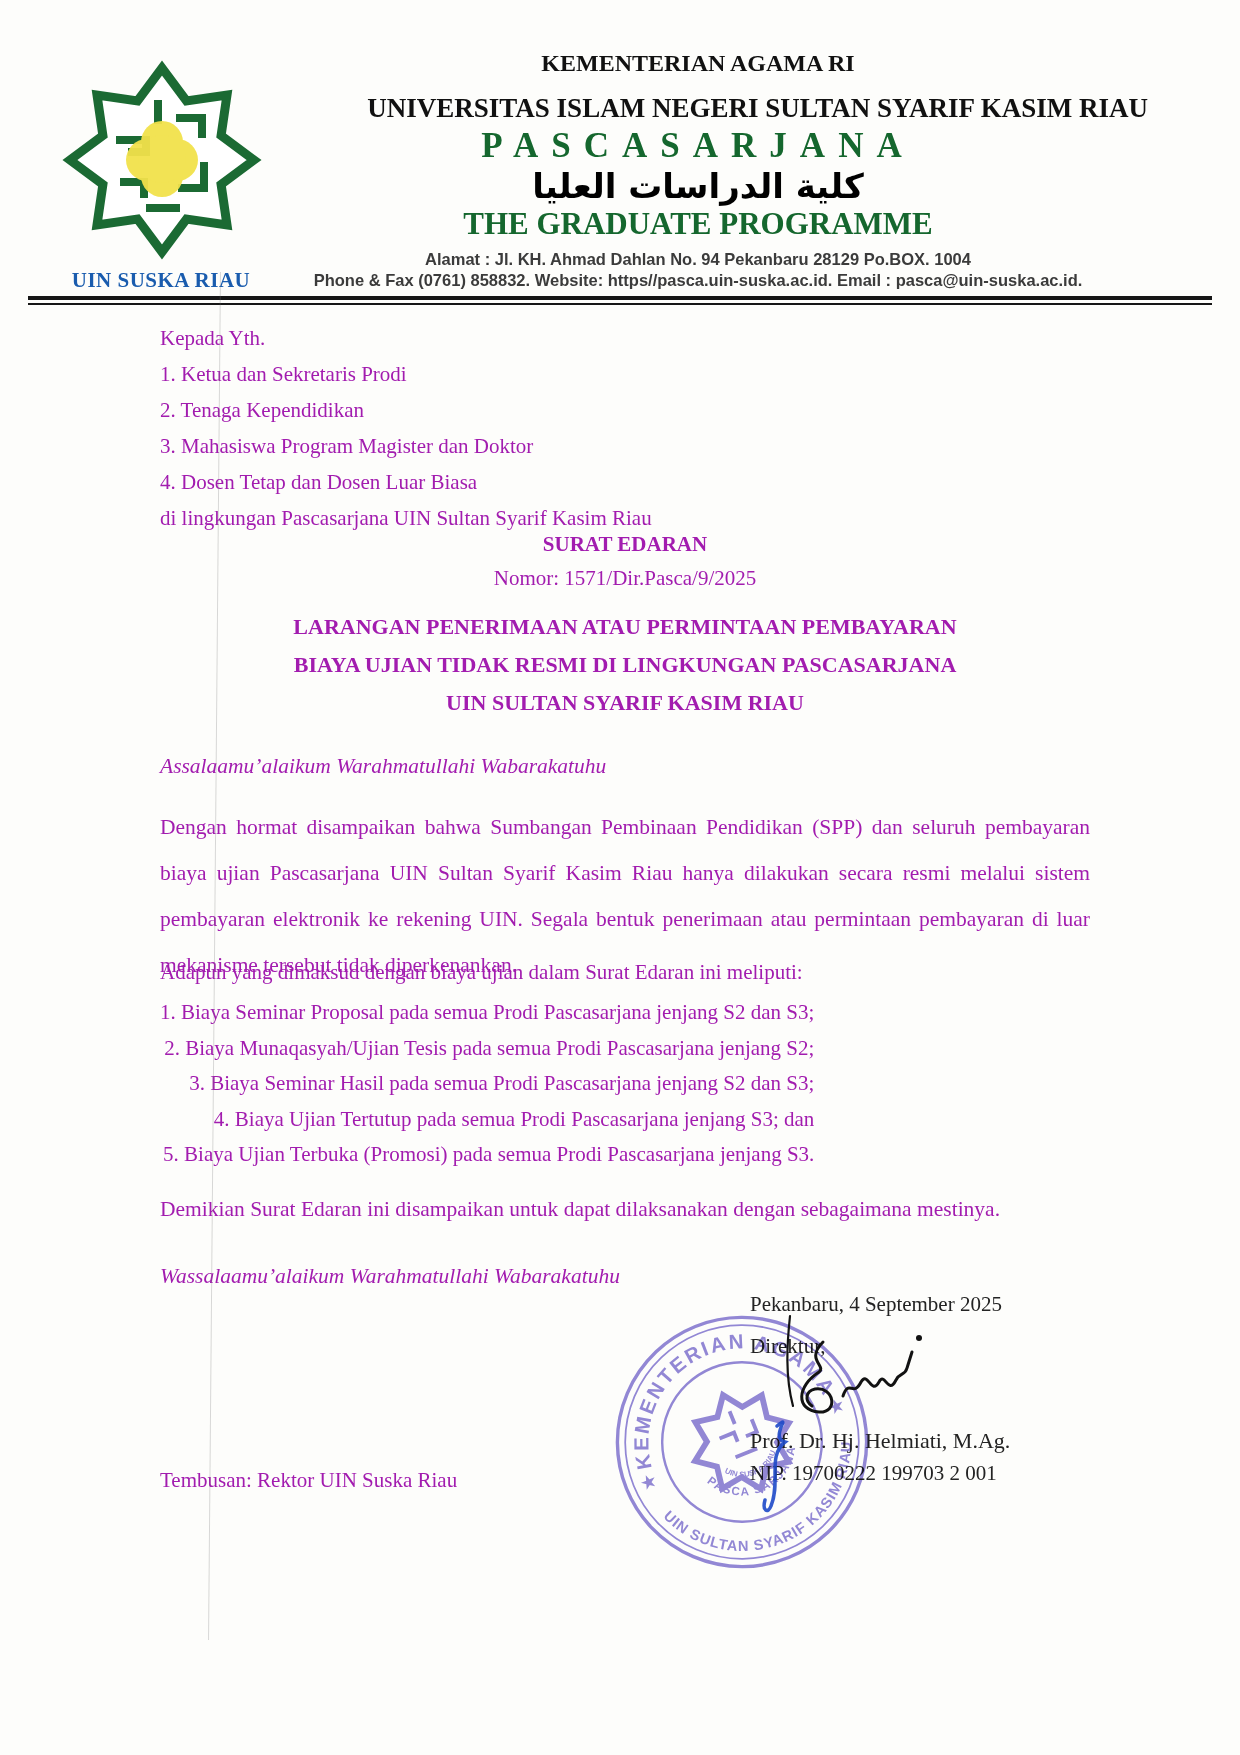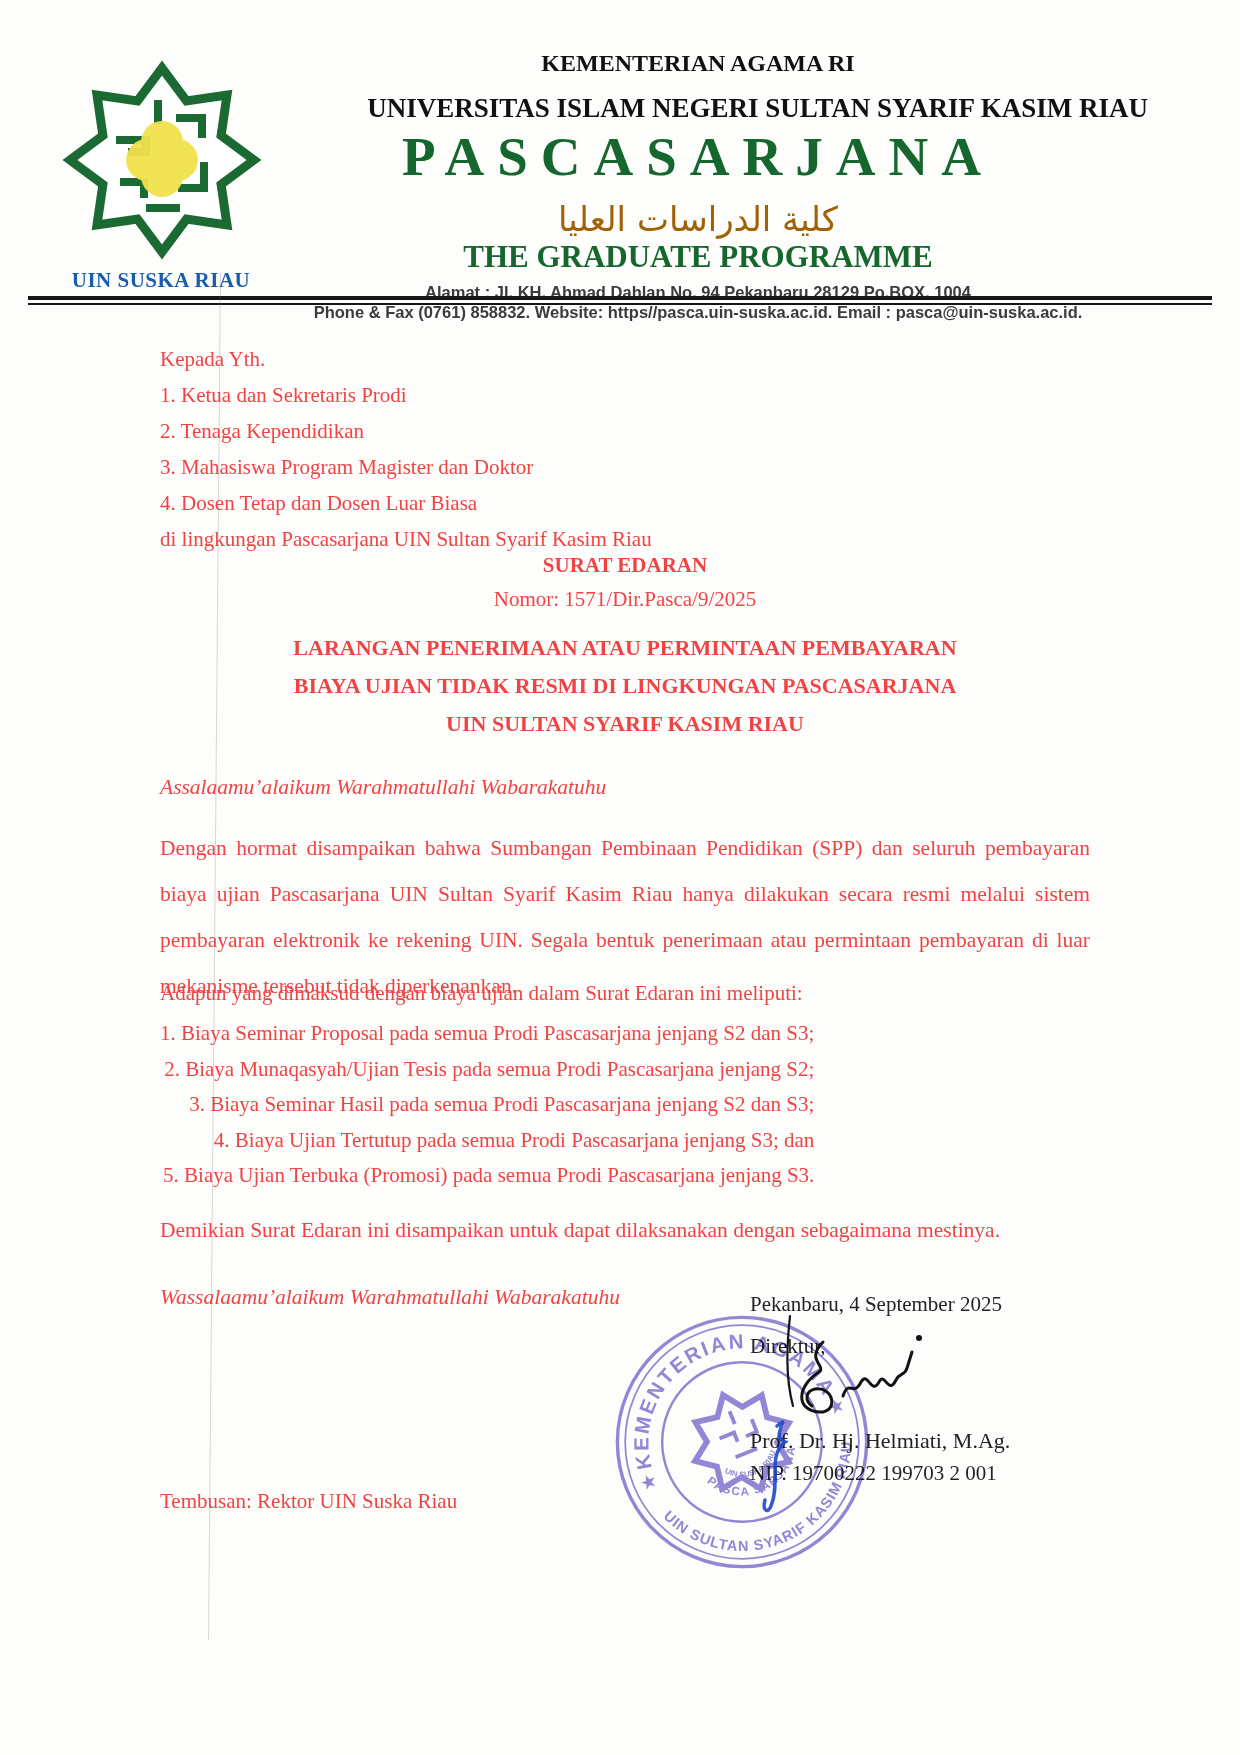--- a/index.html
+++ b/index.html
@@ -11,28 +11,28 @@
   
   .logo-wrap{position:absolute;left:62px;top:56px;width:200px;height:212px;}
   .logo-caption{
     position:absolute;left:36px;top:268px;width:250px;text-align:center;
     font-family:"Liberation Serif",serif;font-weight:bold;font-size:21px;
     letter-spacing:.5px;color:#1a5cae;
   }
   .head-text{position:absolute;left:248px;top:50px;width:900px;text-align:center;line-height:1.12;}
   .head-line1{font-size:24px;font-weight:bold;color:#111;margin-bottom:16px;}
   .head-line2{font-size:27px;font-weight:bold;color:#111;margin-bottom:3px;text-align:right;}
-  .head-brand{font-size:55px;font-weight:bold;color:#15672e;letter-spacing:13px;margin-bottom:12px;}
-  .head-arabic{font-family:"DejaVu Sans",sans-serif;font-size:34px;font-weight:normal;color:#a16207;direction:rtl;margin-bottom:2px;}
+  .head-brand{font-size:35px;font-weight:bold;color:#15672e;letter-spacing:13px;margin-bottom:2px;}
+  .head-arabic{font-family:"DejaVu Sans",sans-serif;font-size:34px;font-weight:bold;color:#000000;direction:rtl;margin-bottom:2px;}
   .head-english{font-size:31px;font-weight:bold;color:#15672e;margin-bottom:7px;}
   .head-addr{font-family:"Liberation Sans",sans-serif;font-size:16.5px;font-weight:600;color:#3b3b3b;line-height:1.25;}
   .rule{position:absolute;left:28px;right:28px;top:296px;height:3px;
     border-top:4px solid #161616;border-bottom:2px solid #161616;}
   
-  .block{position:absolute;font-size:21px;color:#ef4444;margin-top:21px;}
+  .block{position:absolute;font-size:21px;color:#a21caf;}
   .recipients{left:160px;top:320px;line-height:36px;}
   .center-block{left:160px;right:150px;text-align:center;}
   .doc-type{top:532px;font-weight:bold;}
   .doc-number{margin-top:9px;font-weight:normal;}
   .tentang{top:608px;font-weight:bold;font-size:22px;line-height:38px;}
   .greeting{left:160px;top:754px;font-style:italic;font-size:21.5px;}
   .para{left:160px;right:150px;text-align:justify;}
   .para1{top:804px;line-height:46px;font-size:21.5px;}
   .adapun{left:160px;top:960px;}
   .feelist{left:160px;top:995px;line-height:35.5px;text-align:right;}

